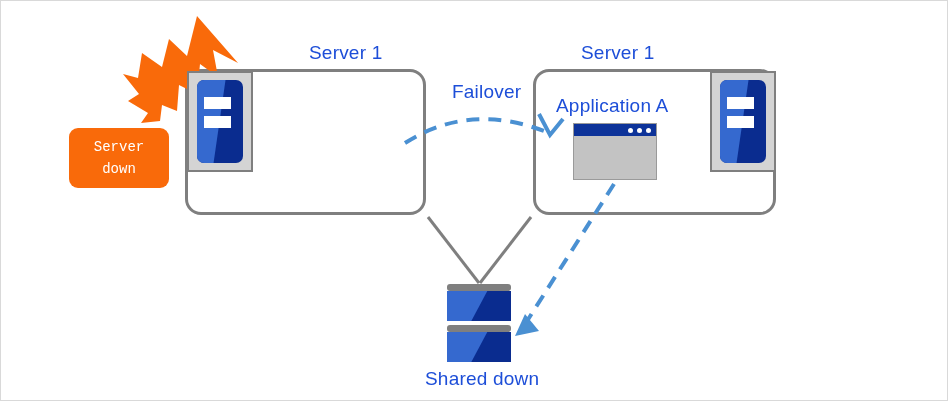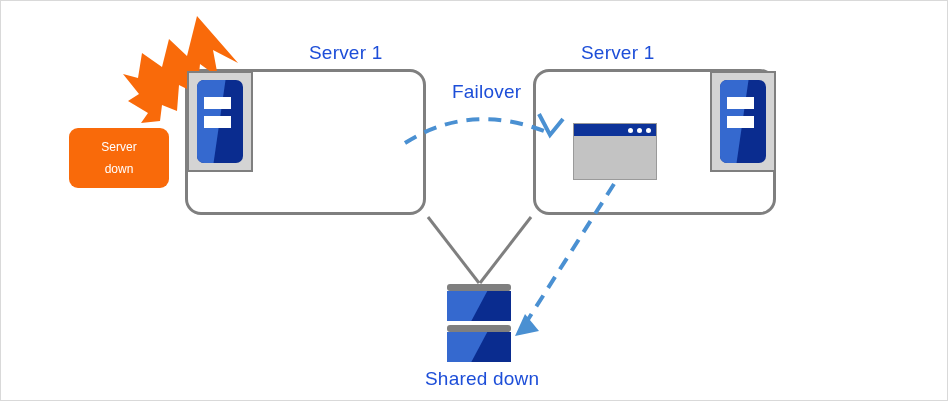--- a/index.html
+++ b/index.html
@@ -86,27 +86,28 @@
   .server-bar.b1 { top: 20%; }
   .server-bar.b2 { top: 43%; }
 
   #server-down-badge {
     position: absolute;
     left: 68px; top: 127px;
     width: 100px; height: 60px;
     background: #f96a0a;
     border-radius: 9px;
     color: #ffffff;
-    font-size: 12px;
+    font-size: 14px;
     line-height: 22px;
     display: flex;
     flex-direction: column;
     align-items: center;
     justify-content: center;
     text-align: center;
+    font-family: Liberation Mono, monospace;
   }
 
   .app-window {
     position: absolute;
     left: 572px; top: 122px;
     width: 84px; height: 57px;
     background: #c3c3c3;
     border: 1px solid #9a9a9a;
     box-sizing: border-box;
   }
@@ -213,15 +214,16 @@
   </div>
 
   <div id="server-down-badge">
     <span>Server</span>
     <span>down</span>
   </div>
 
   <div class="lbl" id="label-server1">Server 1</div>
   <div class="lbl" id="label-server2">Server 1</div>
   <div class="lbl" id="label-failover">Failover</div>
+  <div class="lbl" id="label-application-a">Application A</div>
   <div class="lbl" id="label-shared-disk">Shared down</div>
 
 </div>
 
 </body></html>

